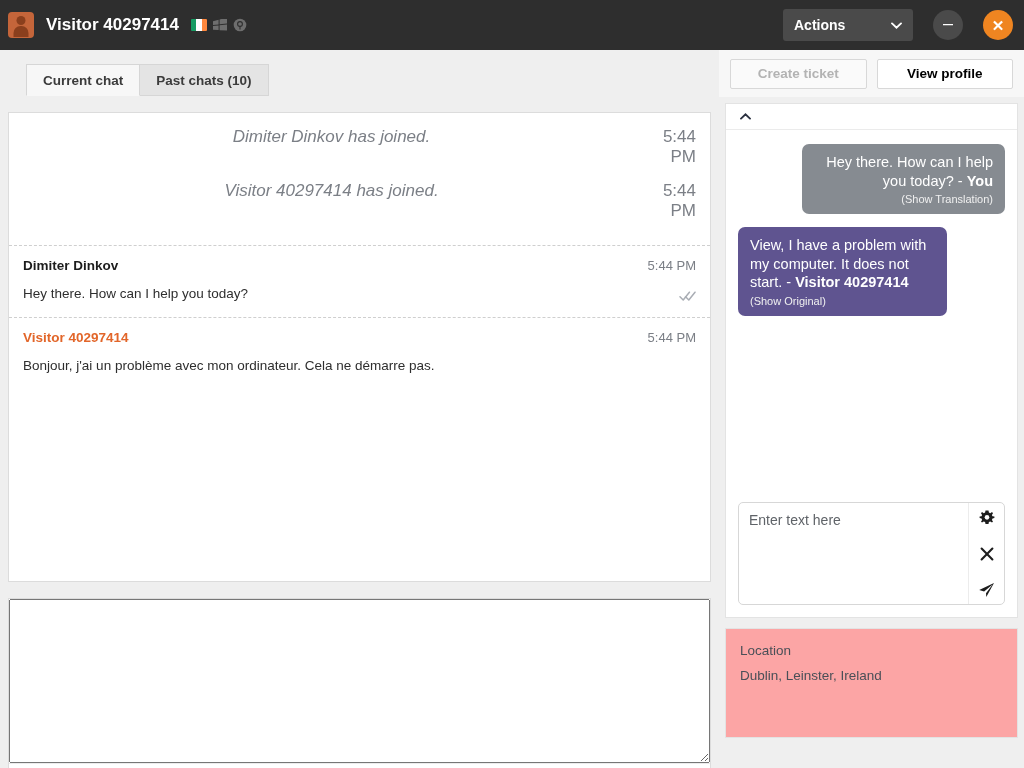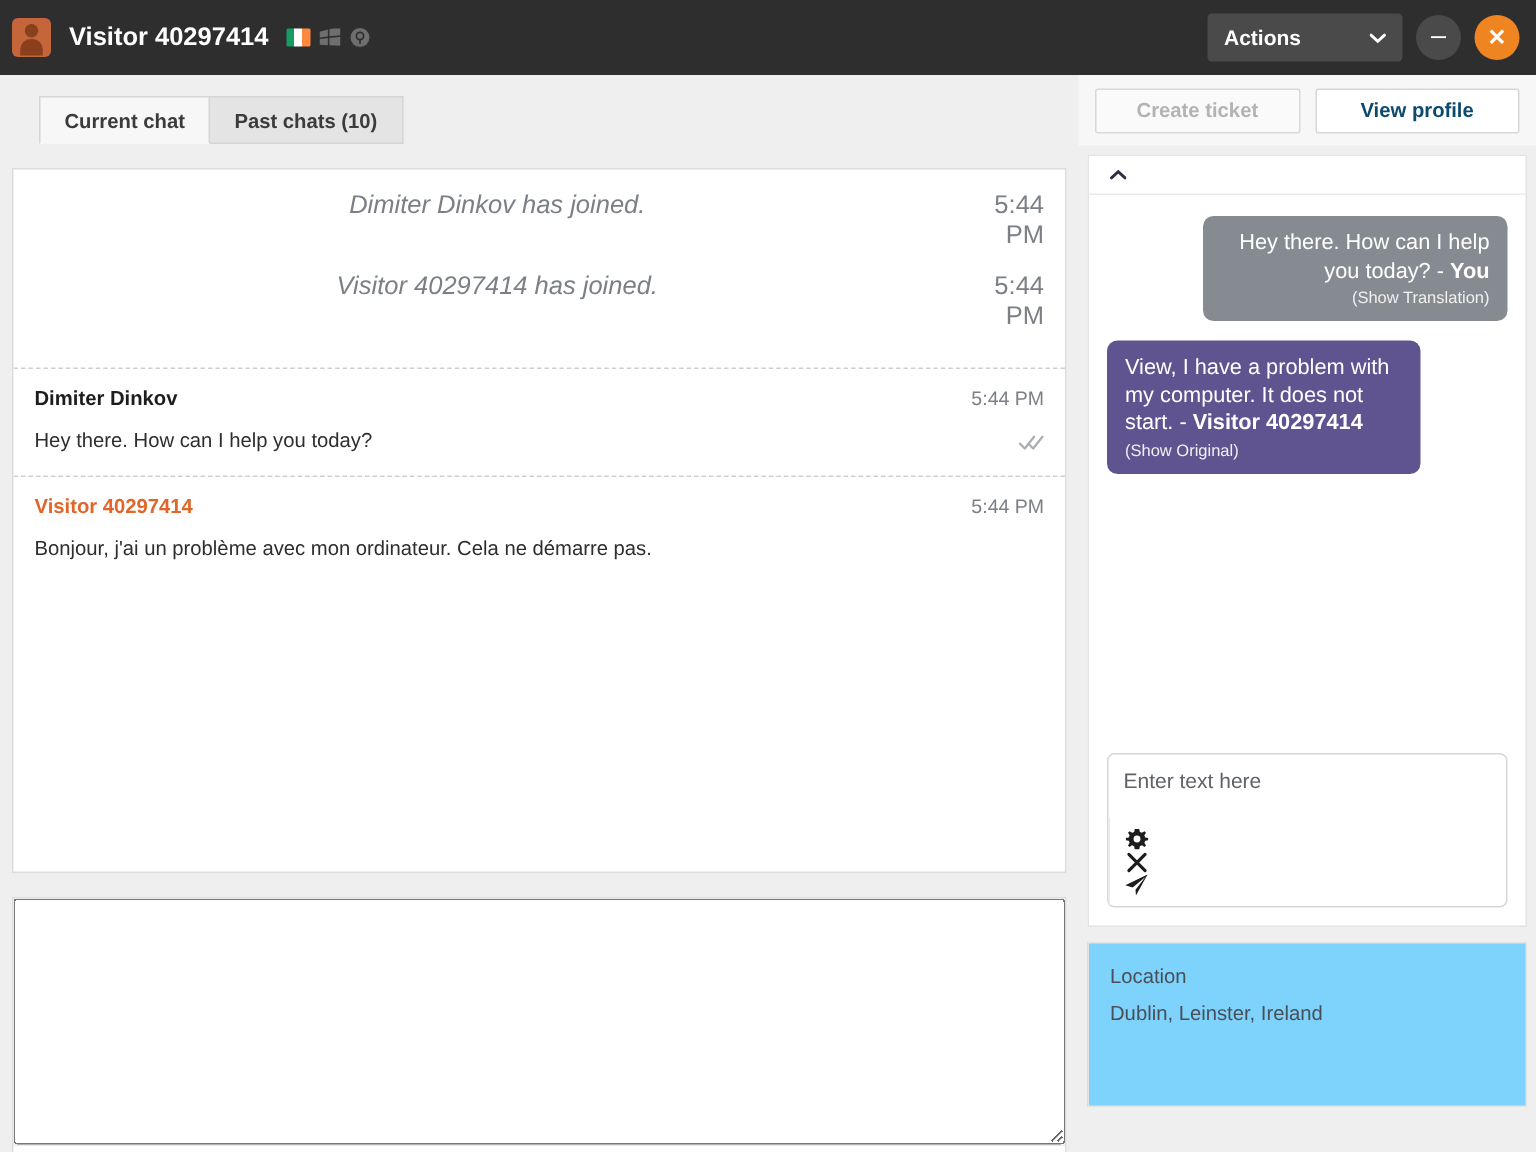--- a/index.html
+++ b/index.html
@@ -39,21 +39,21 @@
   .title-icons { display: flex; align-items: center; gap: 6px; margin-left: 12px; }
   .flag-ie {
     width: 16px; height: 12px; display: block;
     background: linear-gradient(to right, #169b62 0 33.3%, #ffffff 33.3% 66.6%, #ff883e 66.6% 100%);
     border-radius: 1px;
   }
   .win-logo { width: 14px; height: 13px; display: block; }
   .globe-ic { width: 14px; height: 14px; display: block; }
 
   .tb-right {
-    margin-left: auto; display: flex; align-items: center; gap: 9px; padding-right: 11px;
+    margin-left: auto; display: flex; align-items: center; gap: 20px; padding-right: 11px;
   }
   .actions-btn {
     width: 130px; height: 32px; background: #4a4a4a; border: none;
     border-radius: 3px; color: #ffffff; font-size: 14px; font-weight: bold;
     font-family: "Liberation Sans", sans-serif;
     display: flex; align-items: center; justify-content: space-between;
     padding: 0 11px; cursor: pointer;
   }
   .chev-d { width: 11px; height: 7px; display: block; }
   .circ-btn {
@@ -113,21 +113,21 @@
 
   
   .right-col { position: absolute; left: 719px; top: 50px; width: 305px; height: 764px; }
 
   .rt-actions {
     height: 47px; background: #f7f7f7; display: flex; align-items: center;
     gap: 10px; padding: 0 11px;
   }
   .rt-btn {
     flex: 1; height: 30px; border: 1px solid #d8d8d8; background: #ffffff;
-    font-size: 13.5px; font-weight: bold; color: #0c4a6e; border-radius: 2px;
+    font-size: 13.5px; font-weight: bold; color: #000000; border-radius: 2px;
     cursor: pointer; font-family: "Liberation Sans", sans-serif;
   }
   .rt-btn.disabled { color: #b3b3b3; background: #fafafa; cursor: default; }
 
   .rt-panel {
     margin: 6px 6px 0 6px; background: #ffffff; border: 1px solid #e3e3e3;
   }
   .rt-collapse {
     height: 26px; border-bottom: 1px solid #ebebeb;
     display: flex; align-items: center; padding-left: 14px; cursor: pointer;
@@ -142,37 +142,37 @@
   .bubble .who { font-weight: bold; }
   .bubble .toggle {
     display: block; font-size: 11px; margin-top: 2px; color: #f0f0f0; cursor: pointer;
   }
   .b-agent { background: #868b91; margin-left: 64px; text-align: right; }
   .b-visitor { background: #5f5490; margin-right: 58px; margin-top: 13px; }
 
   .tr-input-wrap {
     margin: 0 12px 12px 12px; height: 103px;
     border: 1px solid #d7d7d7; border-radius: 5px;
-    display: flex; background: #ffffff; flex-direction: column;
+    display: flex; background: #ffffff;
   }
   .tr-input {
     flex: 1; border: none; outline: none; resize: none; padding: 9px 10px;
     font-size: 14px; color: #2e2e2e; background: transparent;
     font-family: "Liberation Sans", sans-serif;
   }
   .tr-input::placeholder { color: #5f6368; }
   .tr-tools {
     width: 36px; border-left: 1px solid #ececec;
     display: flex; flex-direction: column; align-items: center;
     justify-content: space-between; padding: 7px 0 6px 0;
   }
   .tr-tools svg { display: block; cursor: pointer; }
 
   .rt-info {
-    margin: 10px 6px 0 6px; background: #7dd3fc; border: 1px solid #e3e3e3;
+    margin: 10px 6px 0 6px; background: #fca5a5; border: 1px solid #e3e3e3;
     padding: 14px 14px 10px 14px; height: 110px;
   }
   .info-label { font-size: 13.5px; color: #4a4f57; margin-bottom: 10px; }
   .info-val { font-size: 13.5px; color: #4a4f57; margin-bottom: 18px; }
 </style>
 </head>
 <body>
 
 <div class="titlebar">
   <div class="avatar"></div>

